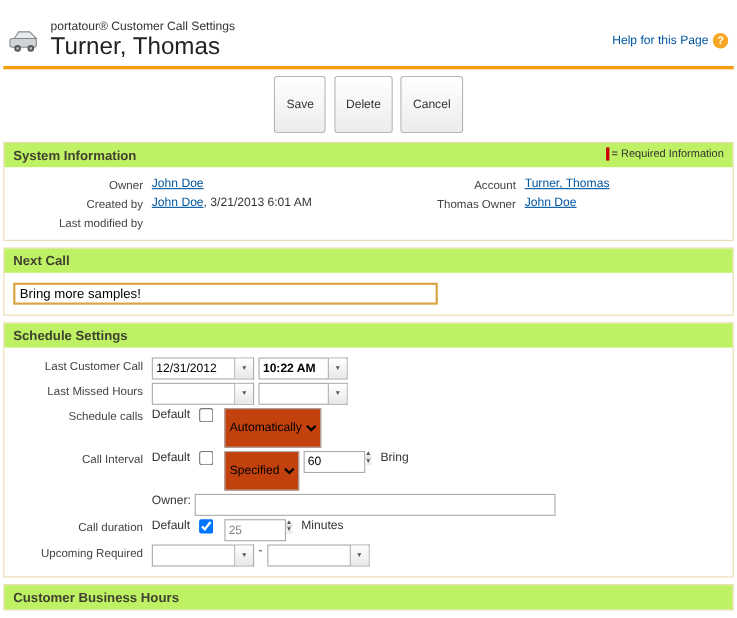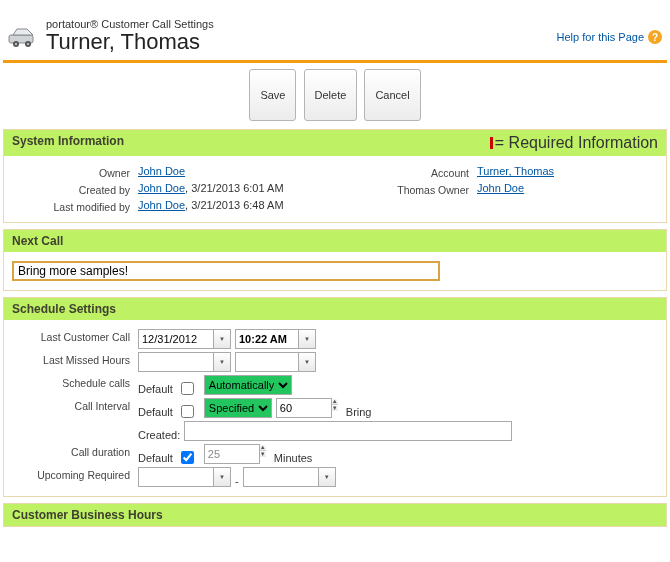--- a/index.html
+++ b/index.html
@@ -12,38 +12,38 @@
   .pagetitle{font-size:22px;font-weight:normal;color:#222;line-height:1.1;margin:0}
   .help{margin-left:auto;color:#0156a2;font-size:11px;display:flex;align-items:center;gap:4px;padding-top:2px}
   .help a{color:#0156a2;text-decoration:none}
   .help-badge{display:inline-flex;width:14px;height:14px;border-radius:50%;background:#f6a623;color:#fff;align-items:center;justify-content:center;font-weight:bold;font-size:10px}
   .orangebar{height:3px;background:#f39c12;margin:0 3px 6px}
   .btnrow{text-align:center;margin:6px 0 8px}
   button.std{background:linear-gradient(#fff,#ececec);border:1px solid #b5b5b5;border-radius:3px;padding:19px 10px;font-size:11px;color:#333;margin:0 2px;cursor:pointer}
   .section{margin:0 3px 6px;border:1px solid #e9d9b0}
   .sec-head{background:#bef264;padding:4px 8px;display:flex;align-items:flex-start}
   .sec-head h3{margin:0;font-size:12px;font-weight:bold;color:#40412f}
-  .sec-head .req{margin-left:auto;font-size:16px;color:#333;display:flex;align-items:center;gap:2px}
+  .sec-head .req{margin-left:auto;font-size:10px;color:#333;display:flex;align-items:center;gap:2px}
   .req-mark{display:inline-block;width:3px;height:12px;background:#c00}
   .sec-body{padding:6px 8px}
   .grid2{display:grid;grid-template-columns:1fr 1fr;column-gap:32px}
   .fld{display:flex;align-items:flex-start;margin:3px 0}
   .fld .lbl{width:118px;text-align:right;color:#444;font-size:10.5px;padding-right:8px;padding-top:2px;flex-shrink:0}
   .fld .val{flex:1;font-size:11px}
   a.link{color:#0156a2;}
-  .inrow{display:flex;align-items:flex-end;gap:4px;flex-wrap:wrap}
+  .inrow{display:flex;align-items:flex-start;gap:4px;flex-wrap:wrap}
   input[type=text].txt{border:1px solid #aaa;height:18px;font-size:11px;padding:0 3px;background:#fff}
-  select.sel{border:1px solid #aaa;height:20px;font-size:11px;background:#22c55e}
+  select.sel{border:1px solid #aaa;height:36px;font-size:11px;background:#c2410c}
   input.disabled{background:#eee;color:#888}
   .datebox{position:relative;display:inline-flex}
   .datebox input{width:68px}
   .datebox .spin{width:16px;border:1px solid #aaa;border-left:none;display:flex;flex-direction:column}
   .spin span{flex:1;display:flex;align-items:center;justify-content:center;font-size:6px;line-height:1;background:linear-gradient(#fff,#e8e8e8);cursor:pointer;color:#555}
   .spin span+span{border-top:1px solid #ccc}
-  .notefield{border:2px solid #d9a441;height:20px;padding:1px 4px;font-size:12px;width:428px;outline:none;box-sizing:border-box}
+  .notefield{border:2px solid #d9a441;height:20px;padding:1px 4px;font-size:12px;width:386px;outline:none;box-sizing:border-box}
   .unit{margin-left:4px;color:#333}
   .chk{margin:0 6px 0 4px;vertical-align:middle}
   .numbox{display:inline-flex}
   .numbox input{width:48px}
 </style>
 </head>
 <body>
 
 <div class="pagehead">
   <span class="car-icon">
@@ -87,21 +87,20 @@
       <div class="fld">
         <span class="lbl">Owner</span>
         <span class="val"><a class="link" href="#">John Doe</a></span>
       </div>
       <div class="fld">
         <span class="lbl">Created by</span>
         <span class="val"><a class="link" href="#">John Doe</a><span>, 3/21/2013 6:01 AM</span></span>
       </div>
       <div class="fld">
         <span class="lbl">Last modified by</span>
-        <span class="val"><a class="link" href="#">John Doe</a><span>, 3/21/2013 6:48 AM</span></span>
       </div>
     </div>
     <div>
       <div class="fld">
         <span class="lbl">Account</span>
         <span class="val"><a class="link" href="#">Turner, Thomas</a></span>
       </div>
       <div class="fld">
         <span class="lbl">Thomas Owner</span>
         <span class="val"><a class="link" href="#">John Doe</a></span>
@@ -182,21 +181,21 @@
               <span>▲</span>
               <span>▼</span>
             </span>
         </span>
         <span class="unit">Bring</span>
       </span>
     </div>
     <div class="fld">
       <span class="lbl"></span>
       <span class="val inrow">
-        <span>Created:</span>
+        <span>Owner:</span>
         <input class="txt" type="text" style="width: 320px;" value="">
       </span>
     </div>
     <div class="fld">
       <span class="lbl">Call duration</span>
       <span class="val inrow">
         <span>Default</span>
         <input type="checkbox" class="chk" checked="" style="">
         <span class="numbox">
           <input class="txt disabled" type="text" disabled="" value="25" style="">

